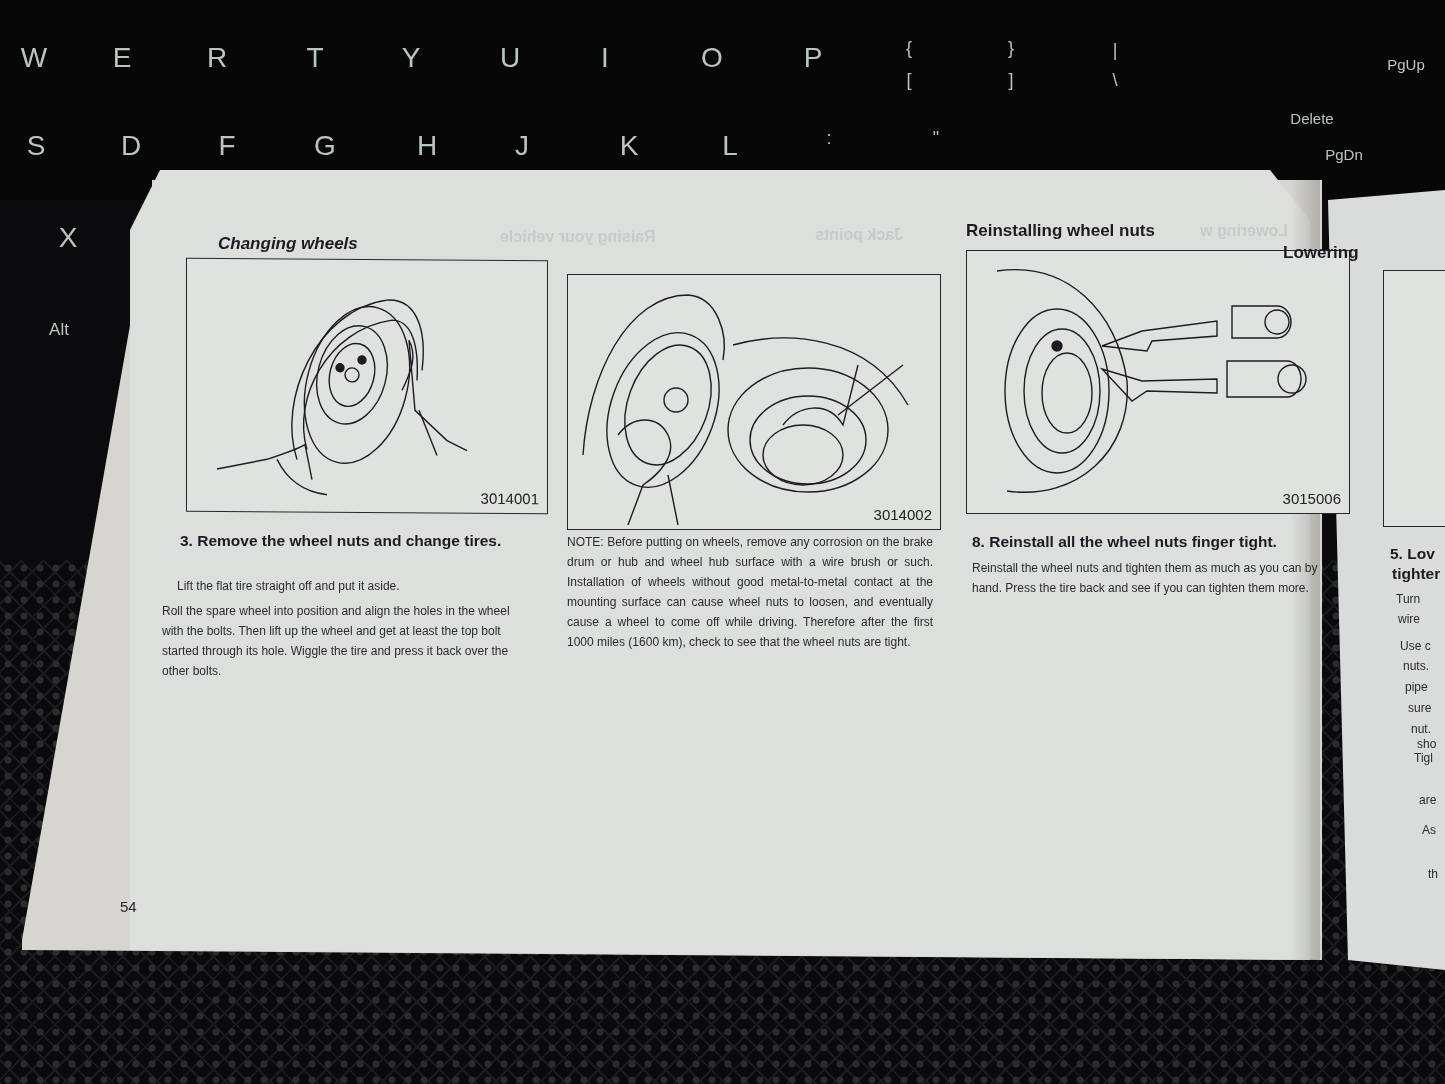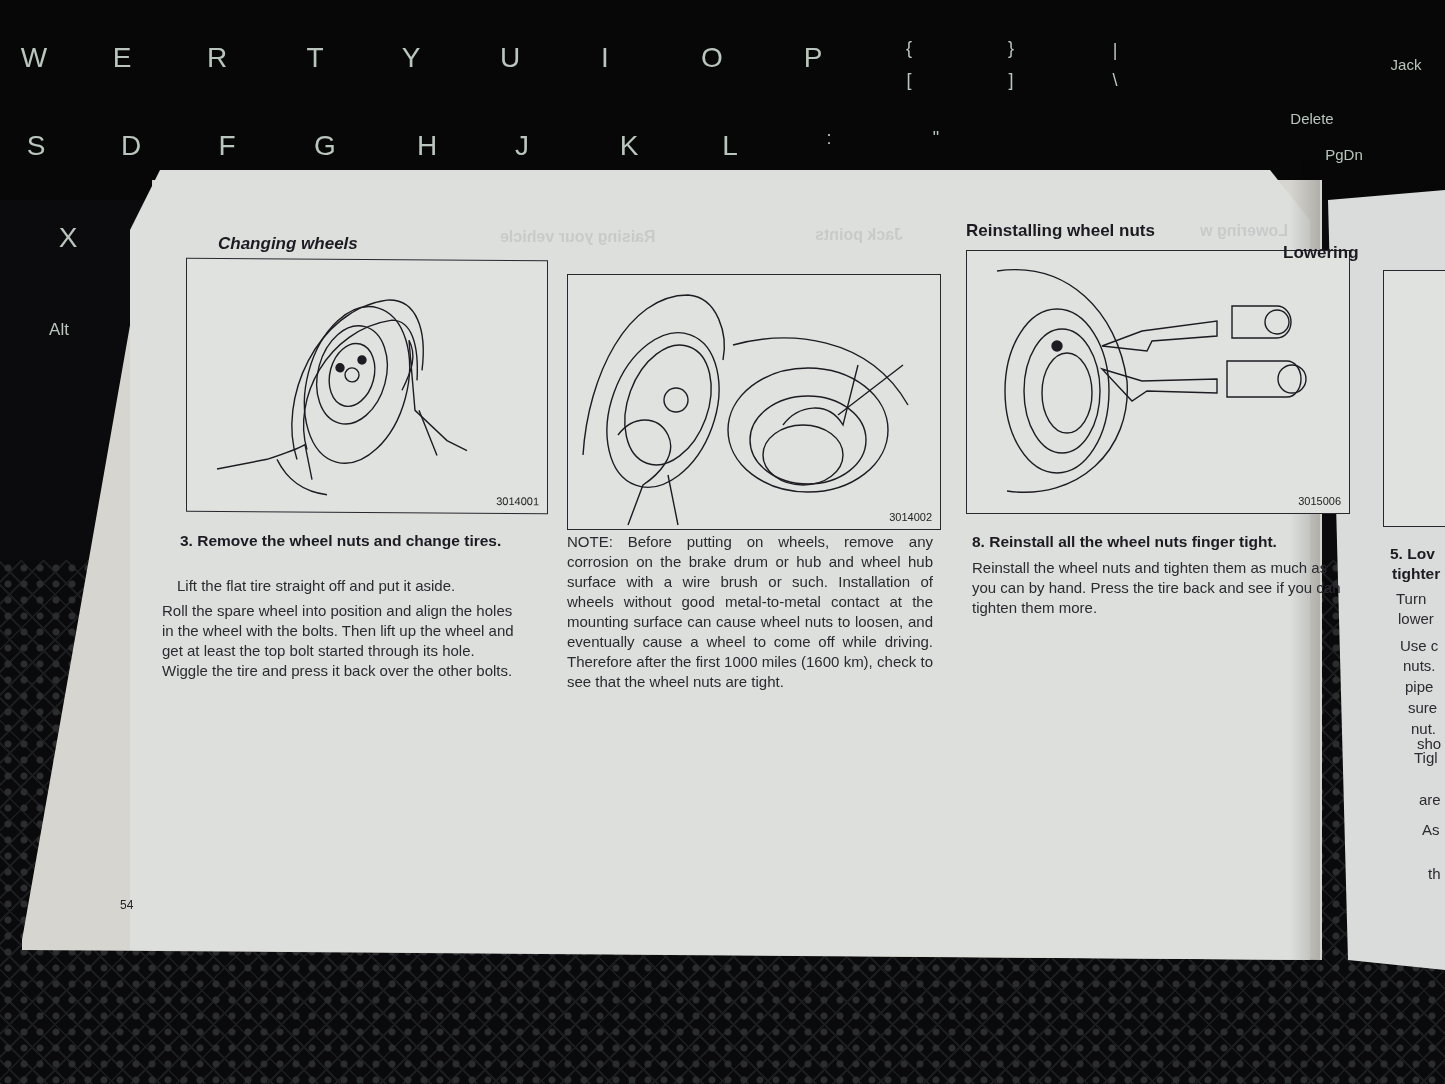--- a/index.html
+++ b/index.html
@@ -42,25 +42,25 @@
     background:#d9dcda;
     clip-path: polygon(20px 30px, 137px 20px, 137px 800px, 40px 790px);
   }
   .edge-shadow { position:absolute; left:1290px; top:160px; width:30px; height:820px;
     background:linear-gradient(90deg, rgba(0,0,0,0.0), rgba(0,0,0,0.18)); }
 
   .heading { position:absolute; font-weight:bold; color:#1d1a22; font-size:17px; }
   .figure {
     position:absolute; border:1.5px solid #2a2630; background:#dfe2df;
   }
-  .fig-id { position:absolute; right:8px; bottom:6px; font-size:11px; color:#222; font-family:"Liberation Sans", sans-serif; }
+  .fig-id { position:absolute; right:8px; bottom:6px; font-size:15px; color:#222; font-family:"Liberation Sans", sans-serif; }
   .step-title { position:absolute; font-weight:bold; color:#1d1a22; font-size:15.5px; line-height:19px; }
-  .para { position:absolute; color:#2c2930; font-size:15px; line-height:20px; }
+  .para { position:absolute; color:#2c2930; font-size:12px; line-height:20px; }
   .ghost { position:absolute; color:rgba(60,60,70,0.12); font-size:16px; font-weight:bold; transform:scaleX(-1); }
-  .page-num { position:absolute; left:120px; top:898px; font-size:12px; color:#26222a; }
+  .page-num { position:absolute; left:120px; top:898px; font-size:15px; color:#26222a; }
   svg { position:absolute; left:0; top:0; }
 </style>
 </head>
 <body>
 
 <div class="keyboard">
   <span class="key" style="left:34px;top:58px">W</span>
   <span class="key" style="left:122px;top:58px">E</span>
   <span class="key" style="left:217px;top:58px">R</span>
   <span class="key" style="left:315px;top:58px">T</span>
@@ -68,21 +68,21 @@
   <span class="key" style="left:510px;top:58px">U</span>
   <span class="key" style="left:605px;top:58px">I</span>
   <span class="key" style="left:712px;top:58px">O</span>
   <span class="key" style="left:813px;top:58px">P</span>
   <span class="key tiny" style="left:909px;top:48px">{</span>
   <span class="key tiny" style="left:909px;top:80px">[</span>
   <span class="key tiny" style="left:1011px;top:48px">}</span>
   <span class="key tiny" style="left:1011px;top:80px">]</span>
   <span class="key tiny" style="left:1115px;top:50px">|</span>
   <span class="key tiny" style="left:1115px;top:80px">\</span>
-  <span class="key small" style="left:1406px;top:64px">Jack</span>
+  <span class="key small" style="left:1406px;top:64px">PgUp</span>
 
   <span class="key" style="left:36px;top:146px">S</span>
   <span class="key" style="left:131px;top:146px">D</span>
   <span class="key" style="left:227px;top:146px">F</span>
   <span class="key" style="left:325px;top:146px">G</span>
   <span class="key" style="left:427px;top:146px">H</span>
   <span class="key" style="left:522px;top:146px">J</span>
   <span class="key" style="left:629px;top:146px">K</span>
   <span class="key" style="left:730px;top:146px">L</span>
   <span class="key tiny" style="left:829px;top:138px">:</span>
@@ -170,21 +170,21 @@
   <span class="fig-id">3015006</span>
 </div>
 <div class="step-title" style="left:972px;top:532px;width:380px">8. Reinstall all the wheel nuts finger tight.</div>
 <div class="para" style="left:972px;top:558px;width:378px">Reinstall the wheel nuts and tighten them as much as you can by hand. Press the tire back and see if you can tighten them more.</div>
 
 <div class="heading" style="left:1283px;top:243px">Lowering</div>
 <div class="figure" style="left:1383px;top:270px;width:80px;height:255px;border-right:none"></div>
 <div class="step-title" style="left:1390px;top:544px">5.  Lov</div>
 <div class="step-title" style="left:1392px;top:564px">tighter</div>
 <div class="para" style="left:1396px;top:589px">Turn</div>
-<div class="para" style="left:1398px;top:609px">lower</div>
+<div class="para" style="left:1398px;top:609px">wire</div>
 <div class="para" style="left:1400px;top:636px">Use c</div>
 <div class="para" style="left:1403px;top:656px">nuts.</div>
 <div class="para" style="left:1405px;top:677px">pipe</div>
 <div class="para" style="left:1408px;top:698px">sure</div>
 <div class="para" style="left:1411px;top:719px">nut.</div>
 <div class="para" style="left:1414px;top:748px">Tigl</div>
 <div class="para" style="left:1417px;top:734px">sho</div>
 <div class="para" style="left:1419px;top:790px">are</div>
 <div class="para" style="left:1422px;top:820px">As</div>
 <div class="para" style="left:1483px;top:842px">ha</div>

